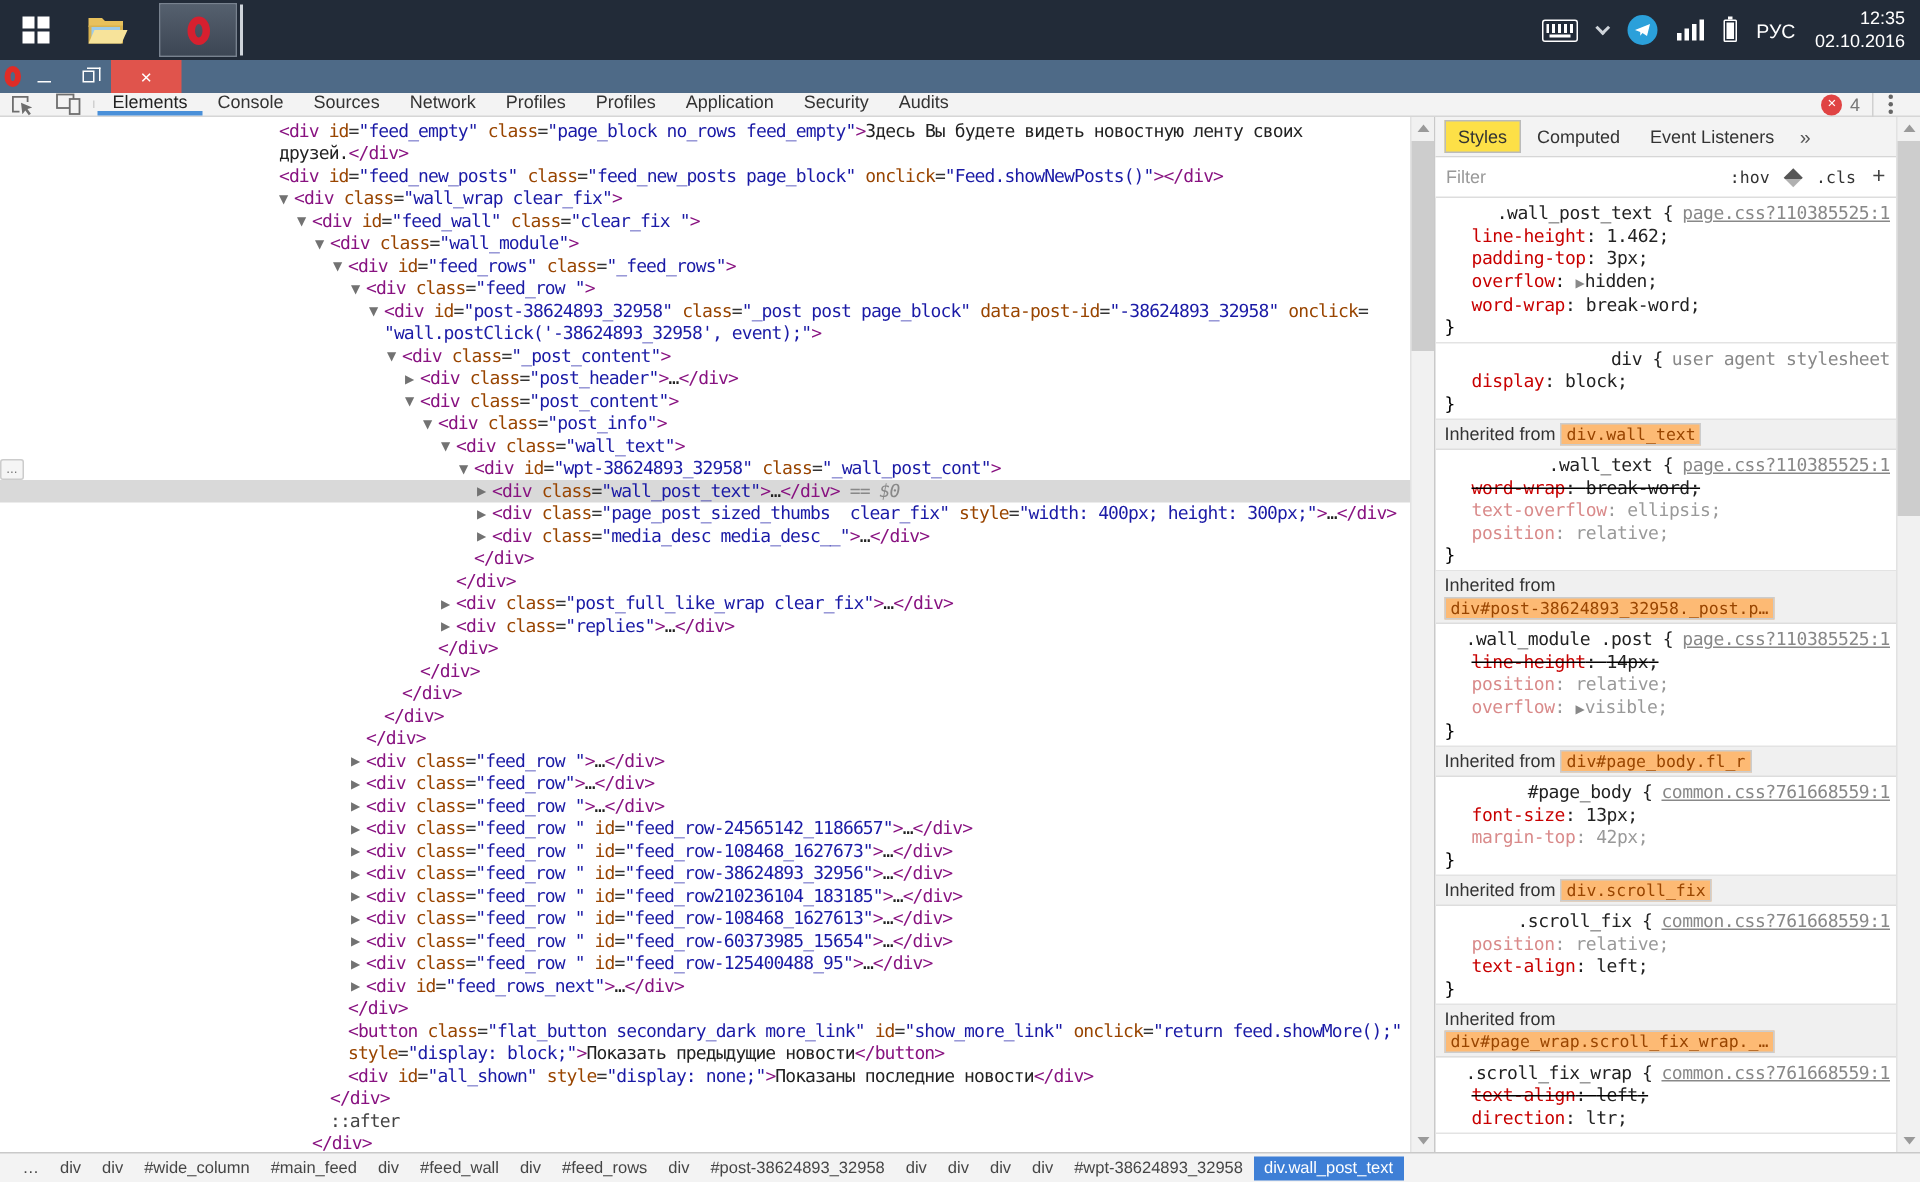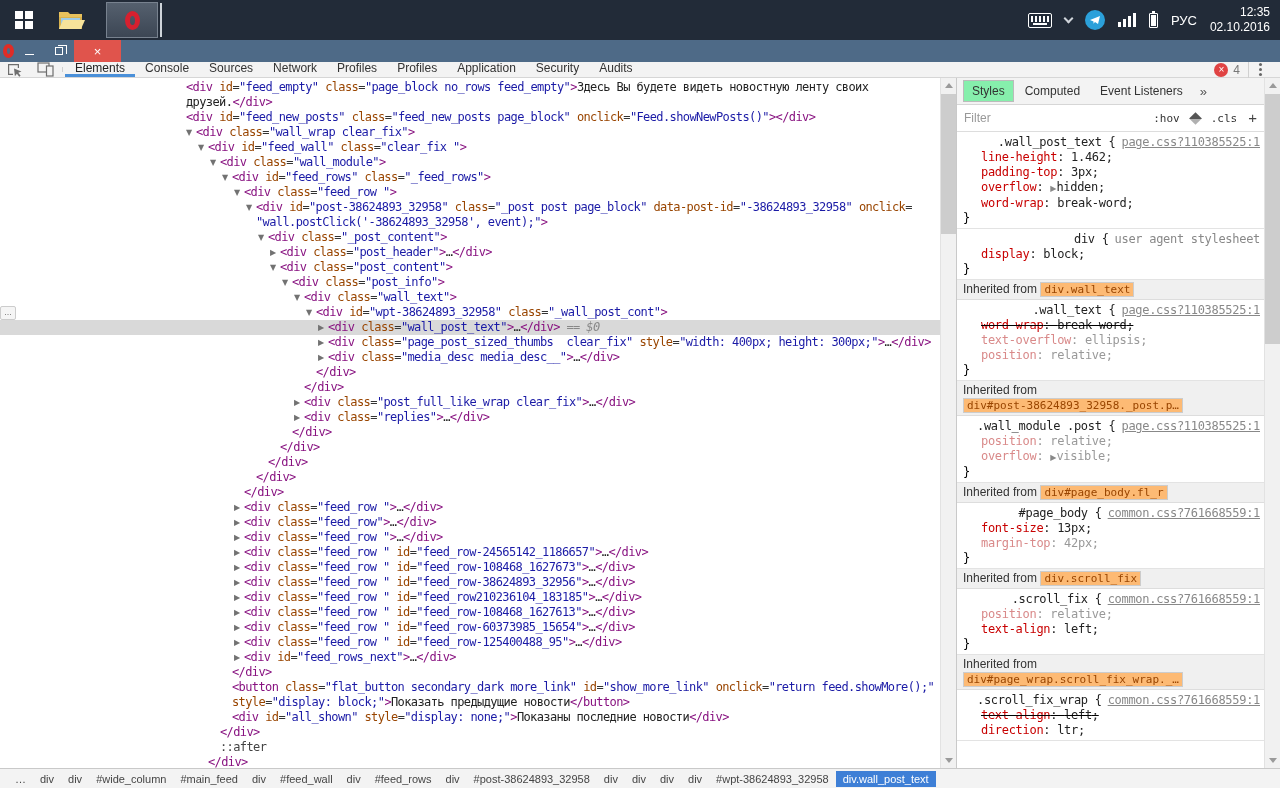--- a/index.html
+++ b/index.html
@@ -67,21 +67,21 @@
   .vscroll { width:16px; background:#f1f1f1; border-left:1px solid #e2e2e2; position:relative; flex:0 0 auto; }
   .vs-up, .vs-down { position:absolute; left:4px; width:0; height:0; border-left:4px solid transparent; border-right:4px solid transparent; }
   .vs-up { top:5px; border-bottom:5px solid #9a9a9a; }
   .vs-down { bottom:5px; border-top:5px solid #9a9a9a; }
   .vs-thumb { position:absolute; left:0; width:15px; background:#cdcdcd; }
 
   
   .styles-wrap { width:308px; border-left:1px solid #c9c9c9; display:flex; flex-direction:column; flex:0 0 auto; background:#fff; }
   .sp-tabs { height:27px; background:#f3f3f3; border-bottom:1px solid #d6d6d6; display:flex; align-items:center; padding-left:6px; font-size:12px; color:#333; flex:0 0 auto; }
   .sp-tab { padding:3px 8px; margin-right:2px; border:1px solid transparent; }
-  .sp-tab.active { background:#86efac; border:1px solid #bbb; }
+  .sp-tab.active { background:#fde047; border:1px solid #bbb; }
   .sp-more { margin-left:6px; color:#555; font-size:13px; }
   .sp-filter { height:27px; border-bottom:1px solid #ddd; display:flex; align-items:center; padding:0 7px; background:#fff; flex:0 0 auto; }
   .sp-filter input { border:none; outline:none; flex:1; font-size:12px; color:#444; font-family:"Liberation Sans",sans-serif; background:transparent; }
   .sp-filter input::placeholder { color:#999; }
   .sp-ctrl { font-family:"DejaVu Sans Mono",monospace; font-size:11px; color:#333; margin-left:11px; }
   .diamond { width:9px; height:9px; transform:rotate(45deg); background:linear-gradient(135deg,#555 55%,#b0b0b0 55%); margin-left:11px; }
   .sp-plus { font-size:15px; color:#444; margin-left:11px; line-height:12px; }
   .sp-content { flex:1; overflow:hidden; font-family:"DejaVu Sans Mono","Liberation Mono",monospace; font-size:12px; letter-spacing:-0.3px; line-height:15px; }
   .rule { padding:3px 4px 2px 6px; border-bottom:1px solid #e3e3e3; }
   .rule-head { display:flex; justify-content:flex-end; color:#222; }
@@ -293,20 +293,21 @@
             <div class="prop off"><span class="p-inner"><span class="p-name">text-overflow</span><span class="p-sym">: </span><span class="p-val">ellipsis</span><span class="p-sym">;</span></span></div>
             <div class="prop off"><span class="p-inner"><span class="p-name">position</span><span class="p-sym">: </span><span class="p-val">relative</span><span class="p-sym">;</span></span></div>
             <div>}</div>
           </div>
           <div class="inh"><span>Inherited from </span><span class="inh-crumb" style="color: rgb(153, 69, 0);">div#post-38624893_32958._post.p…</span></div>
           <div class="rule">
             <div class="rule-head">
               <span>.wall_module .post {</span>
               <span class="rule-link">page.css?110385525:1</span>
             </div>
+            <div class="prop struck"><span class="p-inner"><span class="p-name">line-height</span><span class="p-sym">: </span><span class="p-val">14px</span><span class="p-sym">;</span></span></div>
             <div class="prop off"><span class="p-inner"><span class="p-name">position</span><span class="p-sym">: </span><span class="p-val">relative</span><span class="p-sym">;</span></span></div>
             <div class="prop off"><span class="p-inner"><span class="p-name">overflow</span><span class="p-sym">: </span><span class="p-arrow">▶</span><span class="p-val">visible</span><span class="p-sym">;</span></span></div>
             <div>}</div>
           </div>
           <div class="inh"><span>Inherited from </span><span class="inh-crumb" style="color: rgb(153, 69, 0);">div#page_body.fl_r</span></div>
           <div class="rule">
             <div class="rule-head">
               <span>#page_body {</span>
               <span class="rule-link">common.css?761668559:1</span>
             </div>

